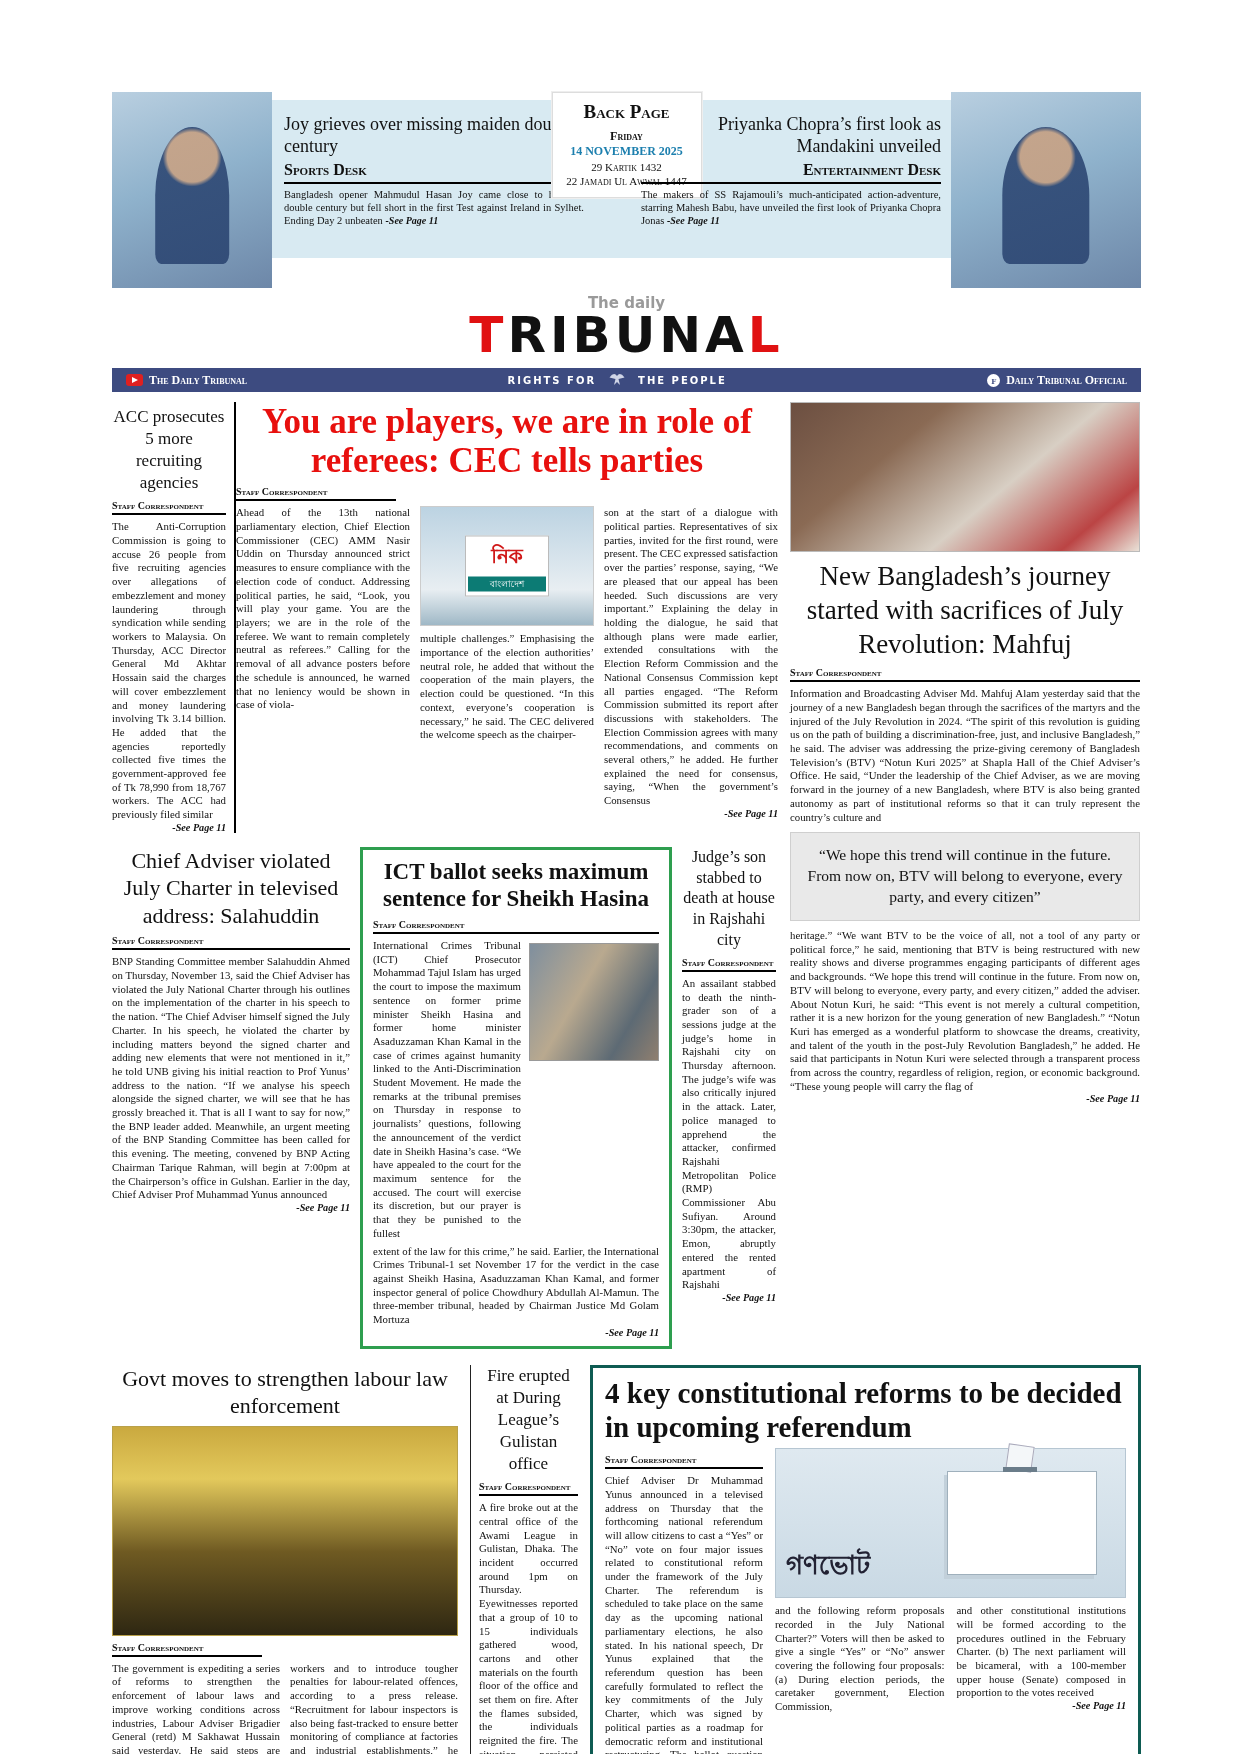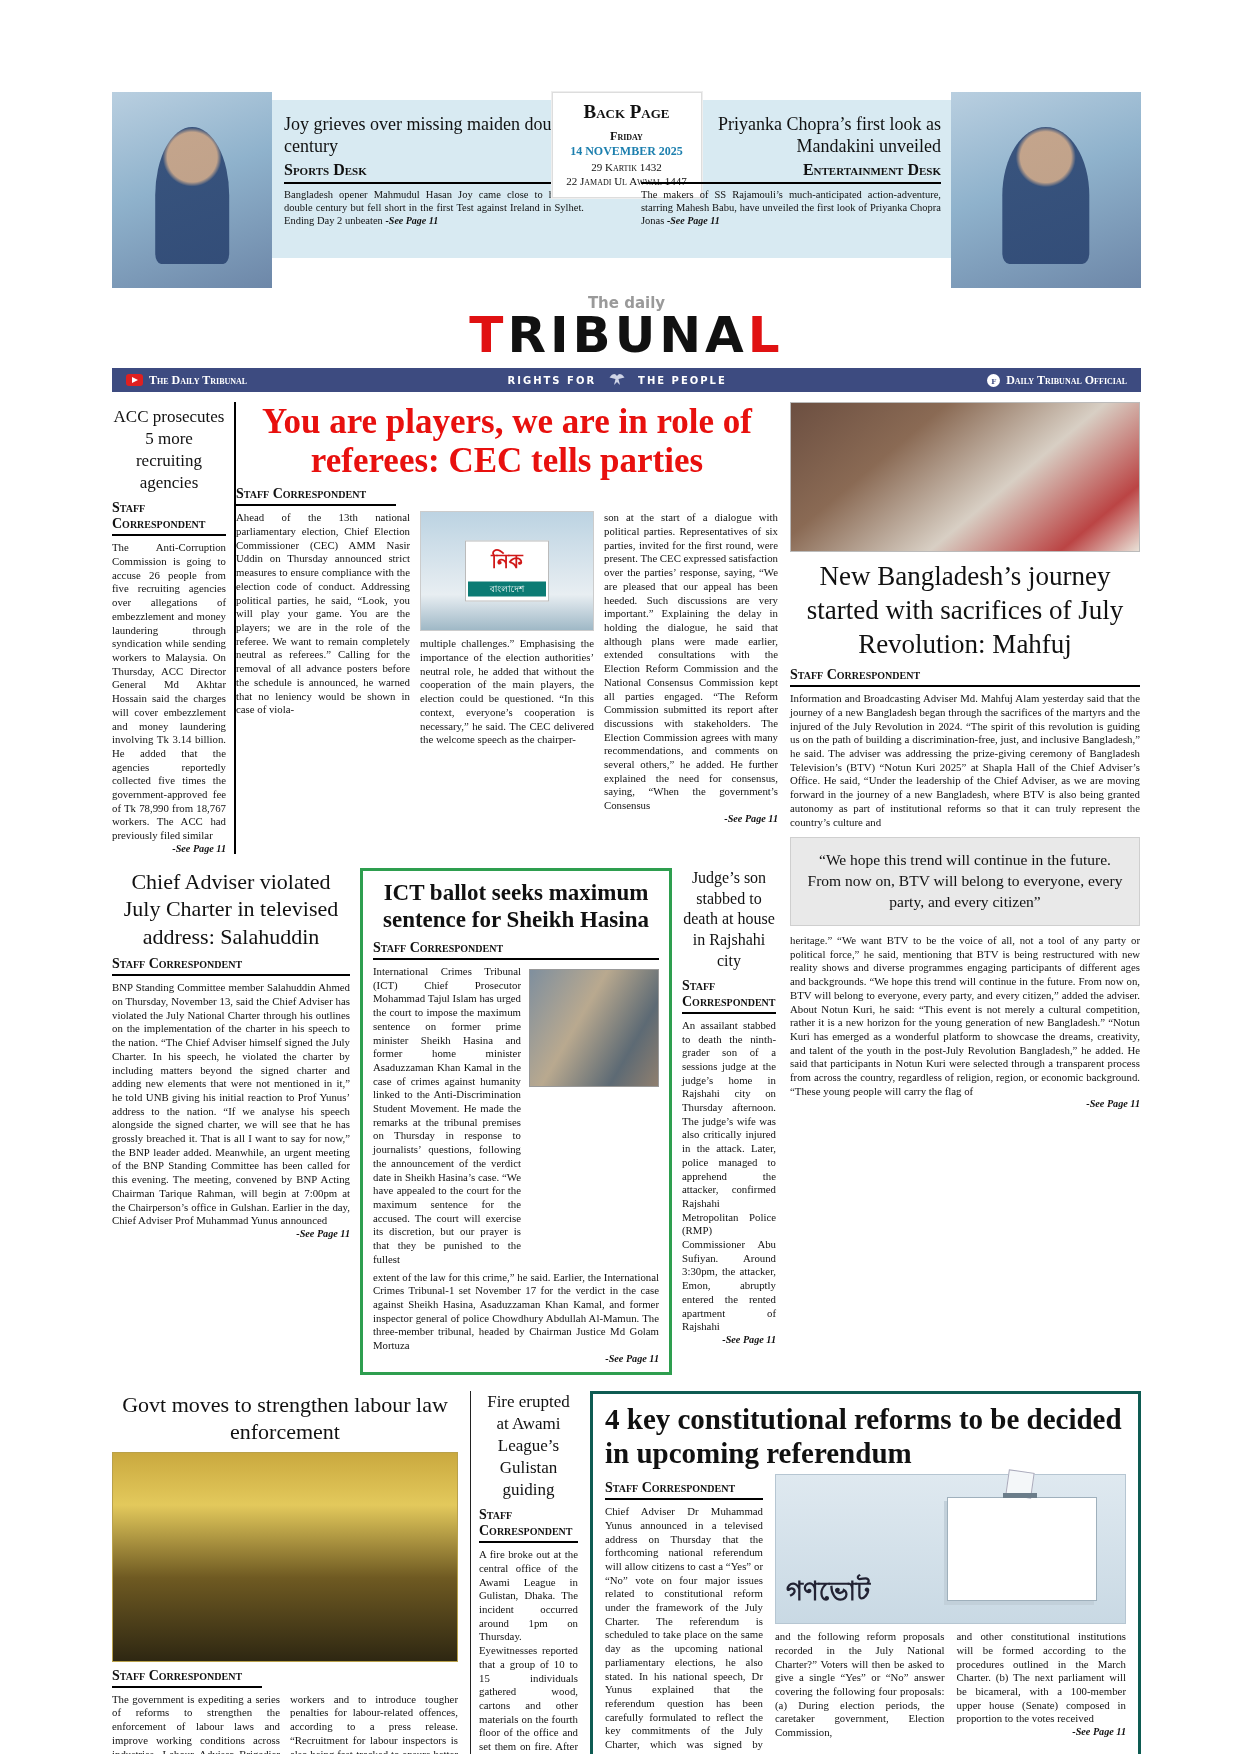--- a/index.html
+++ b/index.html
@@ -44,21 +44,21 @@
             font-size:12px; font-weight:bold; }
   .navbar .mid { display:flex; align-items:center; gap:10px; letter-spacing:2px; font-family:"DejaVu Sans",sans-serif; font-size:10px; }
   .yt { width:17px; height:12px; background:#e02020; border-radius:3px; display:inline-block; position:relative; margin-right:6px; vertical-align:-2px; }
   .yt::after { content:""; position:absolute; left:6px; top:3px; border-left:6px solid #fff; border-top:3px solid transparent; border-bottom:3px solid transparent; }
   .fb { width:13px; height:13px; background:#fff; color:#3d4b80; border-radius:50%; display:inline-block;
         text-align:center; font-family:"DejaVu Serif",serif; font-weight:bold; font-size:10px; line-height:13px; margin-right:6px; vertical-align:-2px; }
   .eagle svg { width:22px; height:18px; fill:#cfd4e6; }
   .navside { display:flex; align-items:center; }
 
   
-  .byline { font-variant:small-caps; font-weight:bold; font-size:14px;
+  .byline { font-variant:small-caps; font-weight:bold; font-size:10px;
             border-bottom:2px solid #000; padding-bottom:2px; margin:6px 0 5px; }
   .bt { font-size:10.8px; line-height:1.27; text-align:justify; }
   .see { font-style:italic; font-weight:bold; font-size:10.2px; text-align:right; }
 
   
   .main-band { display:flex; gap:12px; margin-top:10px; }
   .main-left { width:666px; }
   .row1 { display:flex; }
   .acc-col { width:122px; padding-right:8px; }
   .acc-col h2 { font-size:17px; font-weight:normal; text-align:center; line-height:1.3; margin-top:4px; }
@@ -248,21 +248,21 @@
       <div class="labour-cols">
         <p class="bt c">The government is expediting a series of reforms to strengthen the enforcement of labour laws and improve working conditions across industries, Labour Adviser Brigadier General (retd) M Sakhawat Hussain said yesterday. He said steps are underway to establish a stronger legal and administrative framework to prevent the repeated filing of cases against</p>
         <div class="c">
           <p class="bt">workers and to introduce tougher penalties for labour-related offences, according to a press release. “Recruitment for labour inspectors is also being fast-tracked to ensure better monitoring of compliance at factories and industrial establishments,” he added. The adviser made the comments while speaking at a meeting in Dhaka on Wednesday with officials from various foreign embassies in Bangladesh and representatives of the International Labour</p>
 
         </div>
       </div>
     </div>
 
     <div class="fire-col">
-      <h2>Fire erupted at Awami League’s Gulistan guiding</h2>
+      <h2>Fire erupted at During League’s Gulistan office</h2>
       <div class="byline">Staff Correspondent</div>
       <p class="bt">A fire broke out at the central office of the Awami League in Gulistan, Dhaka. The incident occurred around 1pm on Thursday. Eyewitnesses reported that a group of 10 to 15 individuals gathered wood, cartons and other materials on the fourth floor of the office and set them on fire. After the flames subsided, the individuals reignited the fire. The situation persisted until approximately 1:15pm when this report was filed. Earlier, Awami League announced a “lockdown” ahead of the International Crimes Tribunal verdict against former PM Sheikh Hasina and two others, scheduled for Monday, November 17, by a three-member</p>
 
     </div>
 
     <div class="ref-box">
       <h1>4 key constitutional reforms to be decided in upcoming referendum</h1>
       <div class="ref-flex">
         <div class="ref-c1">
           <div class="byline">Staff Correspondent</div>
@@ -271,21 +271,21 @@
         <div class="ref-right">
           <div class="ballot">
             <div class="box"></div>
             <div class="paper"></div>
             <div class="slot"></div>
             <div class="label">গণভোট</div>
           </div>
           <div class="ref-under">
             <p class="bt c">and the following reform proposals recorded in the July National Charter?” Voters will then be asked to give a single “Yes” or “No” answer covering the following four proposals: (a) During election periods, the caretaker government, Election Commission,</p>
             <div class="c">
-              <p class="bt">and other constitutional institutions will be formed according to the procedures outlined in the March Charter. (b) The next parliament will be bicameral, with a 100-member upper house (Senate) composed in proportion to the votes received</p>
+              <p class="bt">and other constitutional institutions will be formed according to the procedures outlined in the February Charter. (b) The next parliament will be bicameral, with a 100-member upper house (Senate) composed in proportion to the votes received</p>
               <div class="see">-See Page 11</div>
             </div>
           </div>
         </div>
       </div>
     </div>
   </div>
 
 </div>
 

